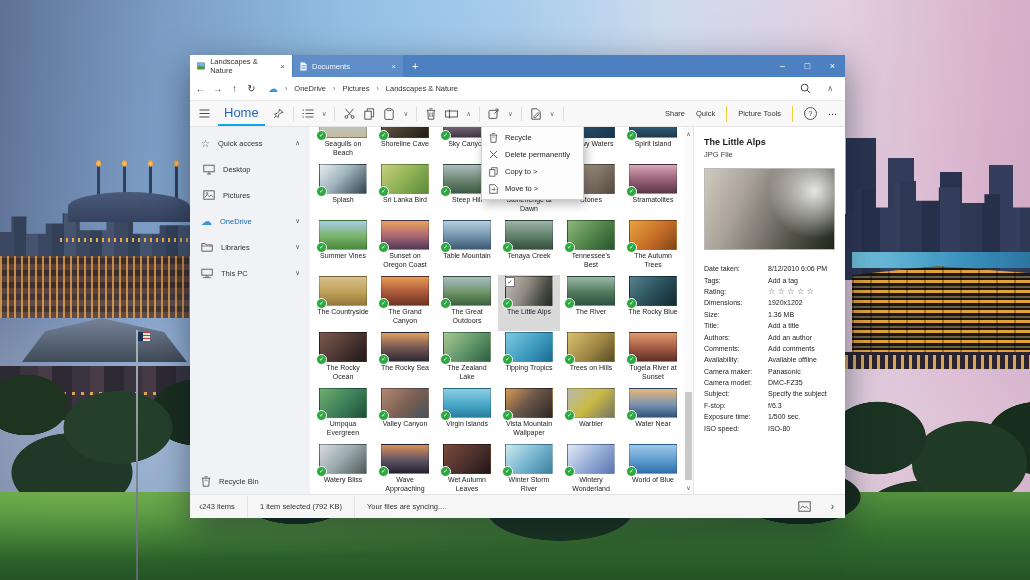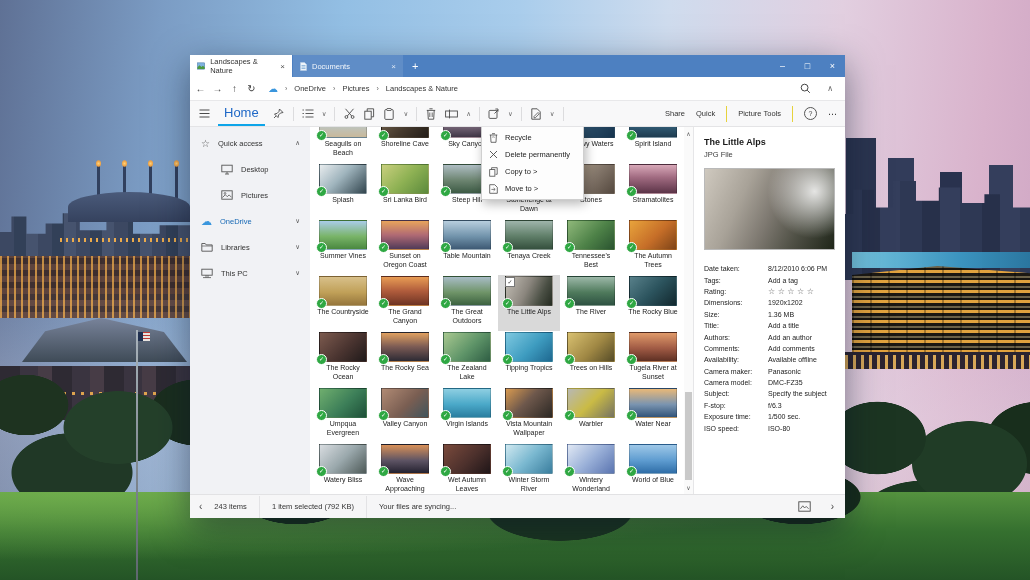--- a/index.html
+++ b/index.html
@@ -97,21 +97,21 @@
   .tb-right{margin-left:auto;display:flex;align-items:center;gap:11px;font-size:7.5px;color:#333;}
   .helpcirc{width:11px;height:11px;border:1px solid #555;border-radius:50%;display:flex;align-items:center;
     justify-content:center;font-size:7px;color:#444;}
   svg.ic{display:block;}
 
   .bodyrow{flex:1;display:flex;min-height:0;}
 
   
   .sidebar{width:120px;background:#f1f2f5;display:flex;flex-direction:column;flex:none;padding-top:3px;box-sizing:border-box;}
   .sitem{height:26px;display:flex;align-items:center;gap:8px;padding-left:11px;font-size:7.5px;color:#333;}
-  .sitem.ind{padding-left:31px;align-items:center;}
+  .sitem.ind{padding-left:13px;align-items:center;}
   .sitem .schev{margin-left:auto;margin-right:10px;font-size:6.5px;color:#555;}
   .sitem.accent .slabel{color:#1668b5;}
   .sspacer{flex:1;}
 
   
   .content{flex:1;position:relative;background:#fff;overflow:hidden;}
   .grid{position:absolute;left:2px;top:-20px;display:grid;grid-template-columns:repeat(6,62px);grid-auto-rows:56px;}
   .tile{position:relative;width:62px;height:56px;display:flex;flex-direction:column;align-items:center;box-sizing:border-box;}
   .tile.selected{background:#d9d9d9;}
   .thumb{width:48px;height:30px;margin-top:1px;border:1px solid rgba(0,0,0,.18);box-sizing:border-box;flex:none;}
@@ -351,20 +351,28 @@
         </div>
         <div class="sitem">
           <svg class="ic" width="12" height="11" viewBox="0 0 12 11">
               <rect x="0.8" y="1.2" width="10.4" height="6" fill="none" stroke="#555" stroke-width="0.9"></rect>
               <path d="M2 9.6h8M5 7.2v2.4M7 7.2v2.4" stroke="#555" stroke-width="0.8"></path>
             </svg>
           <span class="slabel">This PC</span>
           <span class="schev">∨</span>
         </div>
         <div class="sspacer"></div>
+        <div class="sitem">
+          <svg class="ic" width="10" height="11" viewBox="0 0 10 11">
+              <path d="M0.8 2.2h8.4M3.4 0.8h3.2" stroke="#555" stroke-width="0.9"></path>
+              <path d="M1.8 2.2l.4 8h5.6l.4-8" fill="none" stroke="#555" stroke-width="0.9"></path>
+              <path d="M3.6 4.6c1-.8 2.4-.6 3 .4" fill="none" stroke="#555" stroke-width="0.7"></path>
+            </svg>
+          <span class="slabel">Recycle Bin</span>
+        </div>
       </div>
 
       <div class="content">
         <div class="grid">
             <div class="tile">
 
     <div class="thumb" style="background: linear-gradient(rgb(127, 157, 174), rgb(185, 199, 200) 50%, rgb(201, 185, 155));"></div>
     <div class="badge">✓</div>
     <div class="fname">Seagulls on Beach</div>
   </div>
@@ -718,21 +726,21 @@
             <div class="frow">
     <span class="flabel">ISO speed:</span>
     <span class="fvalue">ISO-80</span>
   </div>
           </div>
       </div>
     </div>
 
     <div class="statusbar">
       <span class="schevbig">‹</span>
-      <span style="margin-left:12px">243 items</span>
+      <span style="">243 items</span>
       <span class="ssep"></span>
       <span>1 item selected (792 KB)</span>
       <span class="ssep"></span>
       <span>Your files are syncing...</span>
       <div class="sright">
         <svg class="ic" width="13" height="11" viewBox="0 0 13 11">
             <rect x="0.8" y="0.8" width="11.4" height="9.4" fill="none" stroke="#4a4a4a" stroke-width="0.9"></rect>
             <path d="M2.4 7.8l2.4-3 1.8 2.2 1.6-1.6 2.4 2.4" fill="none" stroke="#4a4a4a" stroke-width="0.8"></path>
           </svg>
         <span class="schevbig">›</span>

